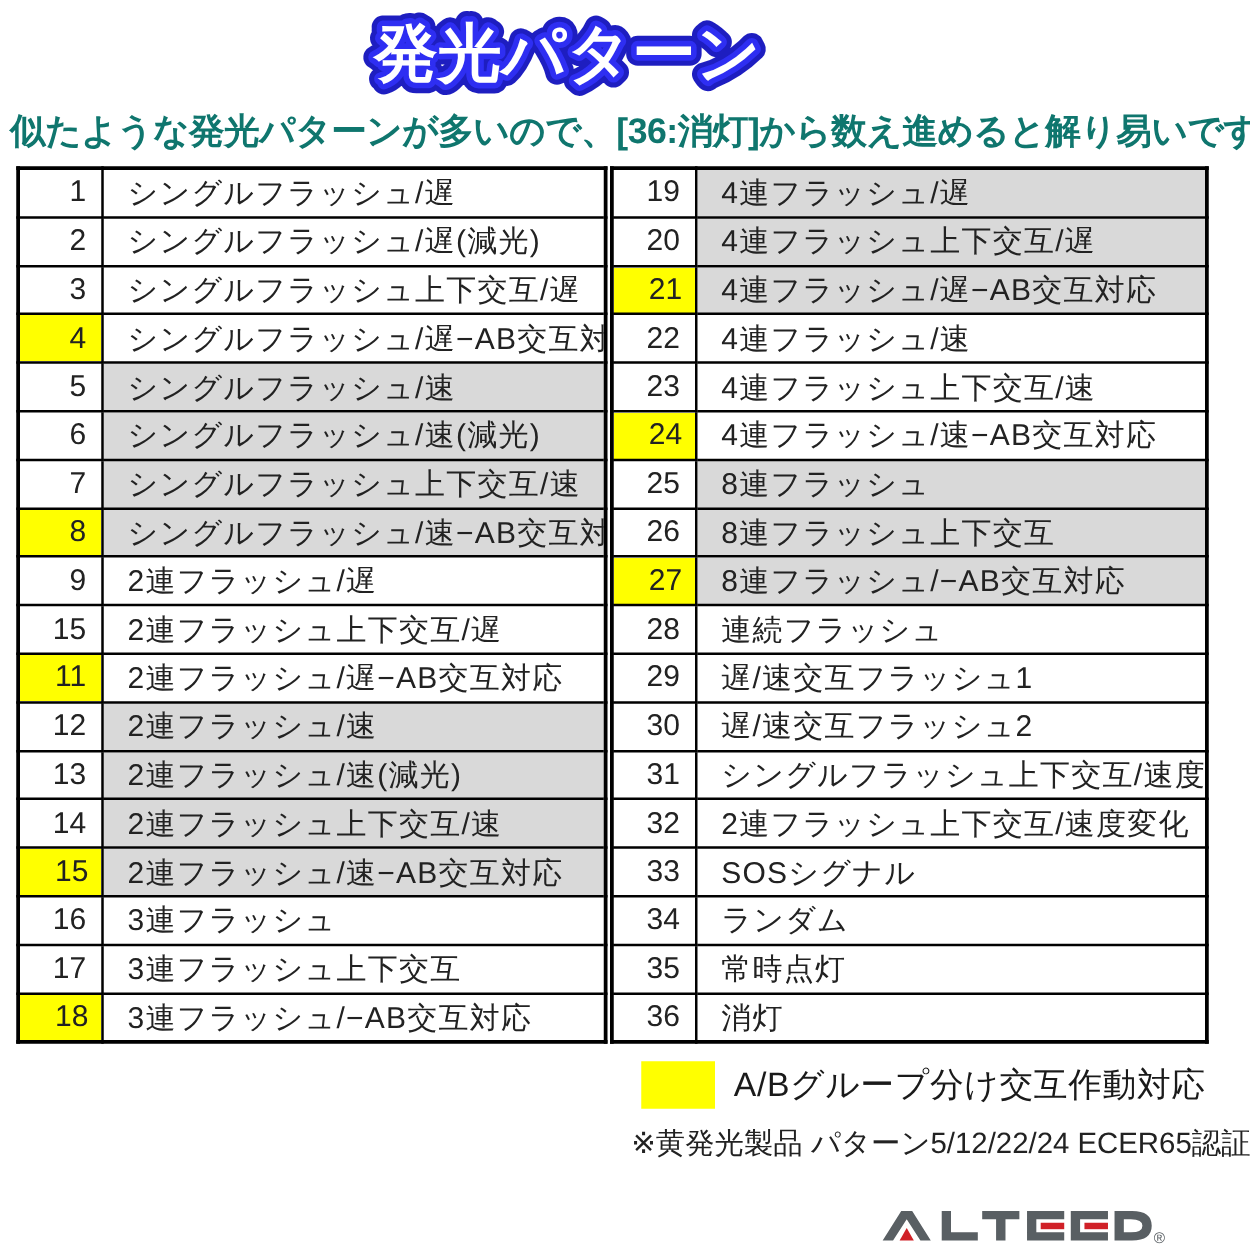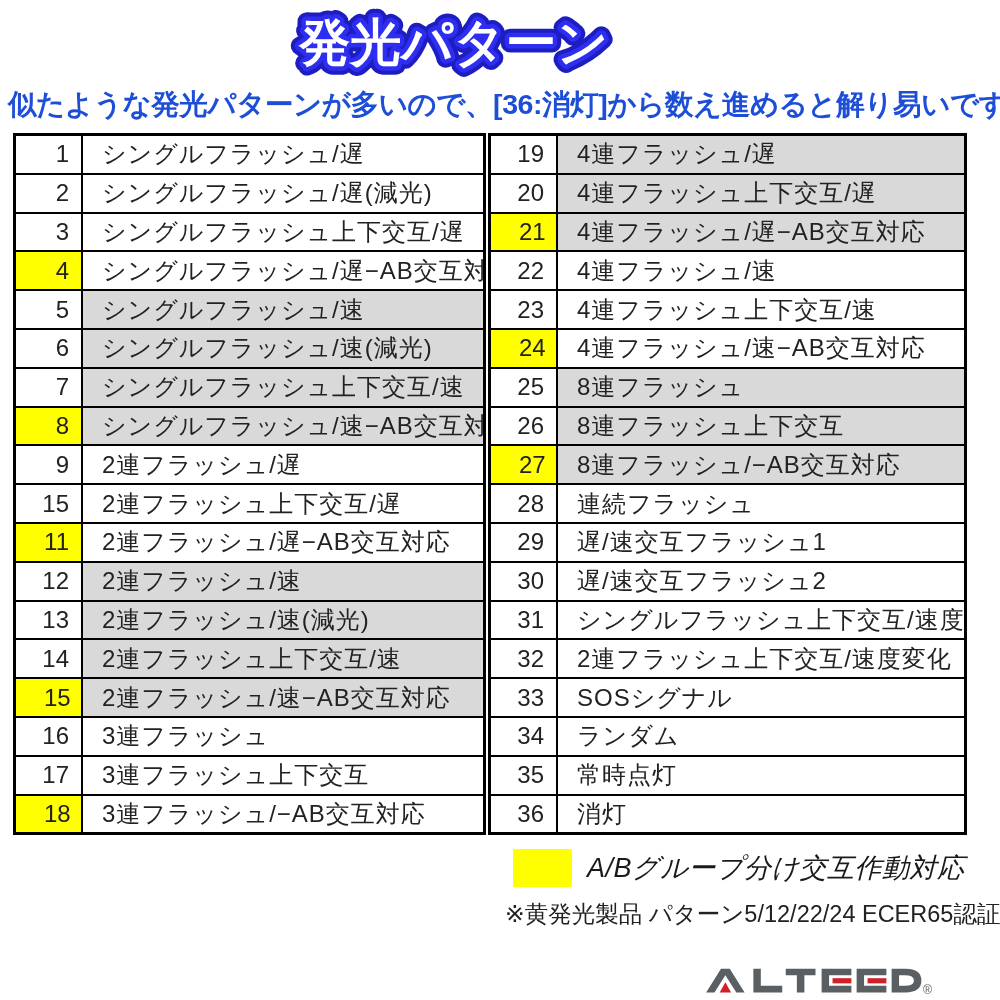--- a/index.html
+++ b/index.html
@@ -8,40 +8,40 @@
     font-family:"Liberation Sans","DejaVu Sans",sans-serif;
     color:#1a1a1a;overflow:hidden;
   }
   
   .title-wrap{position:absolute;left:0;top:4px;width:908px;text-align:center;}
   .title-wrap svg{display:block;margin:0 auto;}
   .title-outline{font-weight:bold;}
   
   .subtitle{
     position:absolute;left:8px;top:86px;width:986px;
-    font-size:28.5px;font-weight:bold;color:#1d4ed8;
+    font-size:28.5px;font-weight:bold;color:#0f766e;
     white-space:nowrap;letter-spacing:-0.4px;
   }
   
   .pattern-table{
     position:absolute;border-collapse:collapse;table-layout:fixed;
     background:#fff;border:3px solid #000;
   }
   .pattern-table.left{left:13px;top:133px;width:473px;}
   .pattern-table.right{left:488px;top:133px;width:479px;}
   .pattern-table td{
     border:2px solid #000;height:34.8px;font-size:24px;color:#222;
     overflow:hidden;white-space:nowrap;vertical-align:middle;
   }
   td.num{width:52px;text-align:right;padding-right:12px;}
   td.label{padding-left:19px;letter-spacing:1px;}
   td.hl{background:var(--hl,#ffff00);padding-left:28px;}
   td.stripe{background:var(--stripe,#d9d9d9);}
   
-  .legend{position:absolute;left:513px;top:849px;display:flex;align-items:center;font-style:italic;}
+  .legend{position:absolute;left:513px;top:849px;display:flex;align-items:center;}
   .legend-swatch{width:59px;height:38px;background:var(--hl,#ffff00);flex:0 0 auto;}
   .legend-label{font-size:27px;color:#1a1a1a;margin-left:15px;white-space:nowrap;letter-spacing:0.5px;}
   
   .note{position:absolute;left:505px;top:898px;font-size:23.5px;color:#222;white-space:nowrap;}
   
   .logo{position:absolute;right:66px;bottom:5px;display:flex;align-items:flex-end;}
   .logo svg{display:block;}
 </style>
 </head>
 <body>

